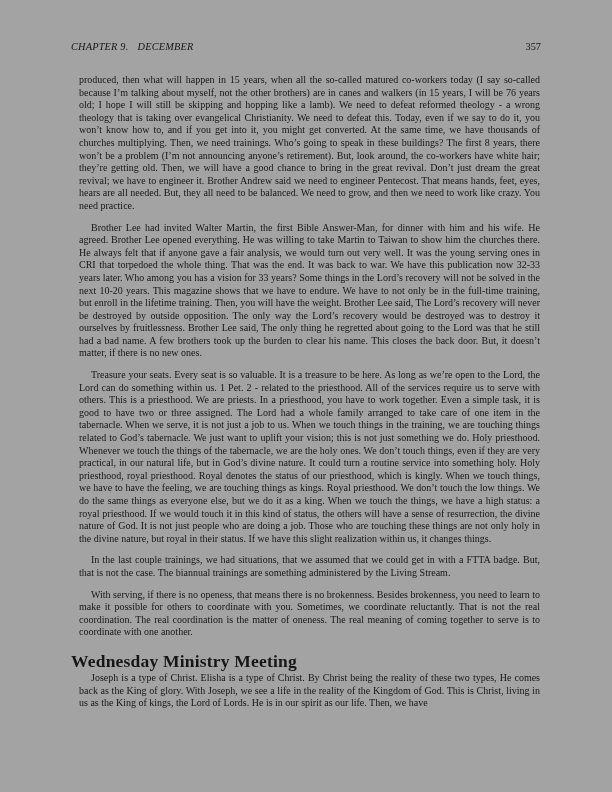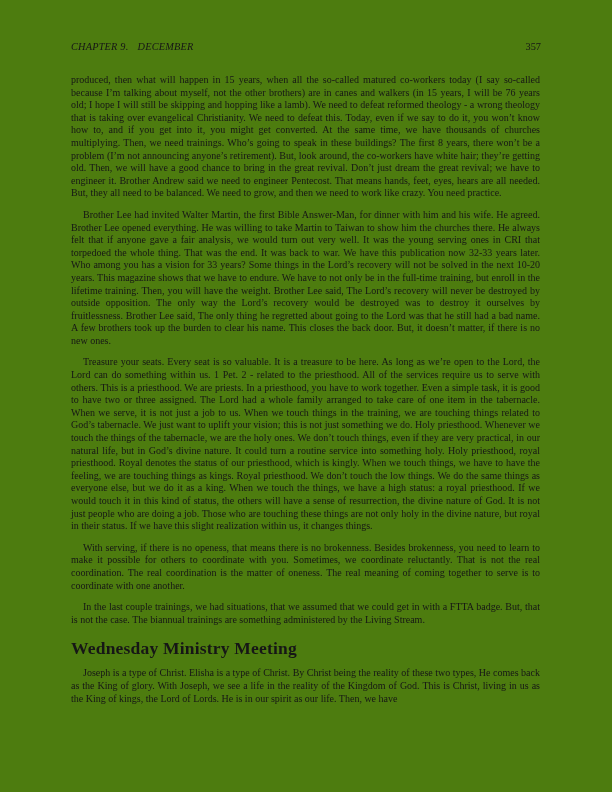--- a/index.html
+++ b/index.html
@@ -4,21 +4,21 @@
 <style>
   html, body {
     margin: 0;
     padding: 0;
     background: #ffffff;
   }
   .page {
     position: relative;
     width: 612px;
     height: 792px;
-    background: #4d7c0f;
+    background: #a3a3a3;
     color: #161616;
     font-family: "Liberation Serif", "DejaVu Serif", serif;
     overflow: hidden;
     box-sizing: border-box;
   }
   .running-header {
     display: flex;
     justify-content: space-between;
     align-items: baseline;
     margin: 41px 71px 0 71px;
@@ -36,31 +36,31 @@
   .page-number {
     font-style: normal;
   }
   .content {
     margin: 21px 72px 0 71px;
     text-align: justify;
     font-size: 10px;
     line-height: 12.6px;
   }
   .para {
-    margin: 0 0 9px 0;
+    margin: 0 0 9px 8px;
     text-indent: 12px;
   }
   .para.first {
     text-indent: 0;
   }
   .section-heading {
     font-size: 17.5px;
     font-weight: bold;
     line-height: 20px;
-    margin: 12px 0 9px 0;
+    margin: 12px 0 1px 0;
     text-align: left;
     text-indent: 0;
     letter-spacing: 0.2px;
   }
 </style>
 </head>
 <body>
 
 <div class="page">
 
@@ -68,21 +68,21 @@
     <div class="header-left">
       <span class="chapter-label">CHAPTER 9.</span><span class="chapter-title">DECEMBER</span>
     </div>
     <div class="page-number">357</div>
   </div>
 
   <div class="content">
     <p class="para first">produced, then what will happen in 15 years, when all the so-called matured co-workers today (I say so-called because I’m talking about myself, not the other brothers) are in canes and walkers (in 15 years, I will be 76 years old; I hope I will still be skipping and hopping like a lamb). We need to defeat reformed theology - a wrong theology that is taking over evangelical Christianity. We need to defeat this. Today, even if we say to do it, you won’t know how to, and if you get into it, you might get converted. At the same time, we have thousands of churches multiplying. Then, we need trainings. Who’s going to speak in these buildings? The first 8 years, there won’t be a problem (I’m not announcing anyone’s retirement). But, look around, the co-workers have white hair; they’re getting old. Then, we will have a good chance to bring in the great revival. Don’t just dream the great revival; we have to engineer it. Brother Andrew said we need to engineer Pentecost. That means hands, feet, eyes, hears are all needed. But, they all need to be balanced. We need to grow, and then we need to work like crazy. You need practice.</p>
     <p class="para">Brother Lee had invited Walter Martin, the first Bible Answer-Man, for dinner with him and his wife. He agreed. Brother Lee opened everything. He was willing to take Martin to Taiwan to show him the churches there. He always felt that if anyone gave a fair analysis, we would turn out very well. It was the young serving ones in CRI that torpedoed the whole thing. That was the end. It was back to war. We have this publication now 32-33 years later. Who among you has a vision for 33 years? Some things in the Lord’s recovery will not be solved in the next 10-20 years. This magazine shows that we have to endure. We have to not only be in the full-time training, but enroll in the lifetime training. Then, you will have the weight. Brother Lee said, The Lord’s recovery will never be destroyed by outside opposition. The only way the Lord’s recovery would be destroyed was to destroy it ourselves by fruitlessness. Brother Lee said, The only thing he regretted about going to the Lord was that he still had a bad name. A few brothers took up the burden to clear his name. This closes the back door. But, it doesn’t matter, if there is no new ones.</p>
     <p class="para">Treasure your seats. Every seat is so valuable. It is a treasure to be here. As long as we’re open to the Lord, the Lord can do something within us. 1 Pet. 2 - related to the priesthood. All of the services require us to serve with others. This is a priesthood. We are priests. In a priesthood, you have to work together. Even a simple task, it is good to have two or three assigned. The Lord had a whole family arranged to take care of one item in the tabernacle. When we serve, it is not just a job to us. When we touch things in the training, we are touching things related to God’s tabernacle. We just want to uplift your vision; this is not just something we do. Holy priesthood. Whenever we touch the things of the tabernacle, we are the holy ones. We don’t touch things, even if they are very practical, in our natural life, but in God’s divine nature. It could turn a routine service into something holy. Holy priesthood, royal priesthood. Royal denotes the status of our priesthood, which is kingly. When we touch things, we have to have the feeling, we are touching things as kings. Royal priesthood. We don’t touch the low things. We do the same things as everyone else, but we do it as a king. When we touch the things, we have a high status: a royal priesthood. If we would touch it in this kind of status, the others will have a sense of resurrection, the divine nature of God. It is not just people who are doing a job. Those who are touching these things are not only holy in the divine nature, but royal in their status. If we have this slight realization within us, it changes things.</p>
+    <p class="para">In the last couple trainings, we had situations, that we assumed that we could get in with a FTTA badge. But, that is not the case. The biannual trainings are something administered by the Living Stream.</p>
     <p class="para">With serving, if there is no openess, that means there is no brokenness. Besides brokenness, you need to learn to make it possible for others to coordinate with you. Sometimes, we coordinate reluctantly. That is not the real coordination. The real coordination is the matter of oneness. The real meaning of coming together to serve is to coordinate with one another.</p>
-    <p class="para">In the last couple trainings, we had situations, that we assumed that we could get in with a FTTA badge. But, that is not the case. The biannual trainings are something administered by the Living Stream.</p>
 
     <h1 class="section-heading">Wednesday Ministry Meeting</h1>
 
     <p class="para">Joseph is a type of Christ. Elisha is a type of Christ. By Christ being the reality of these two types, He comes back as the King of glory. With Joseph, we see a life in the reality of the Kingdom of God. This is Christ, living in us as the King of kings, the Lord of Lords. He is in our spirit as our life. Then, we have</p>
   </div>
 
 </div>
 
 </body></html>

